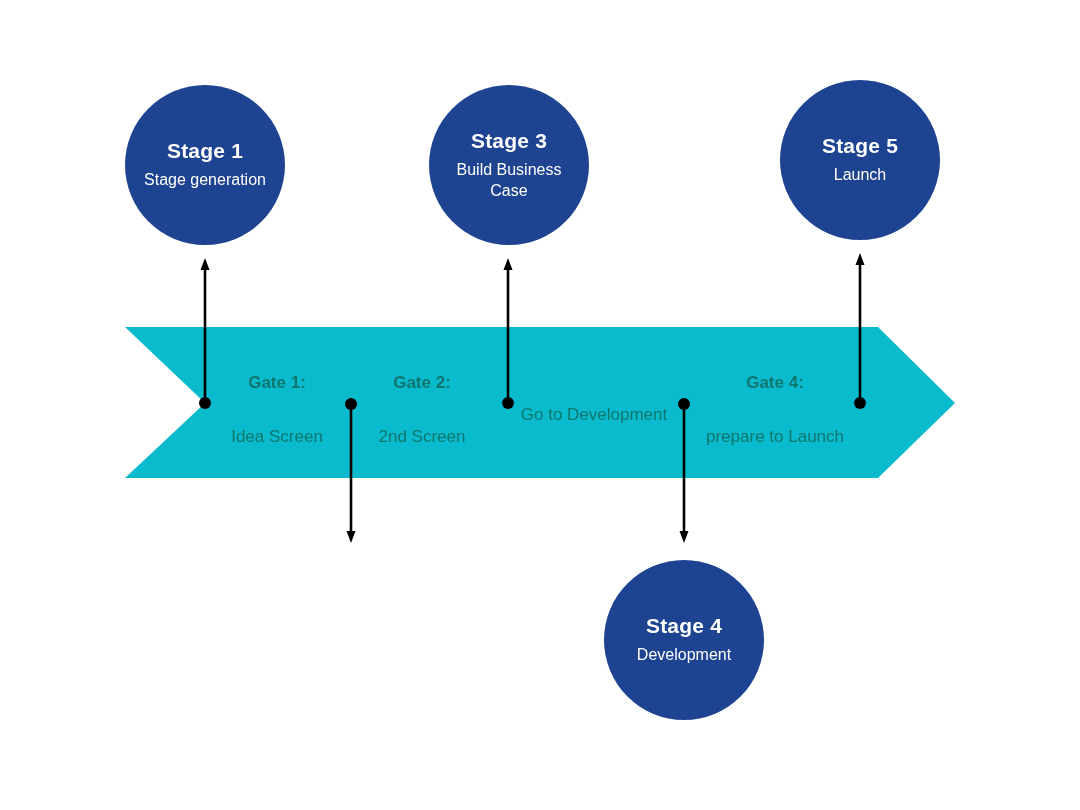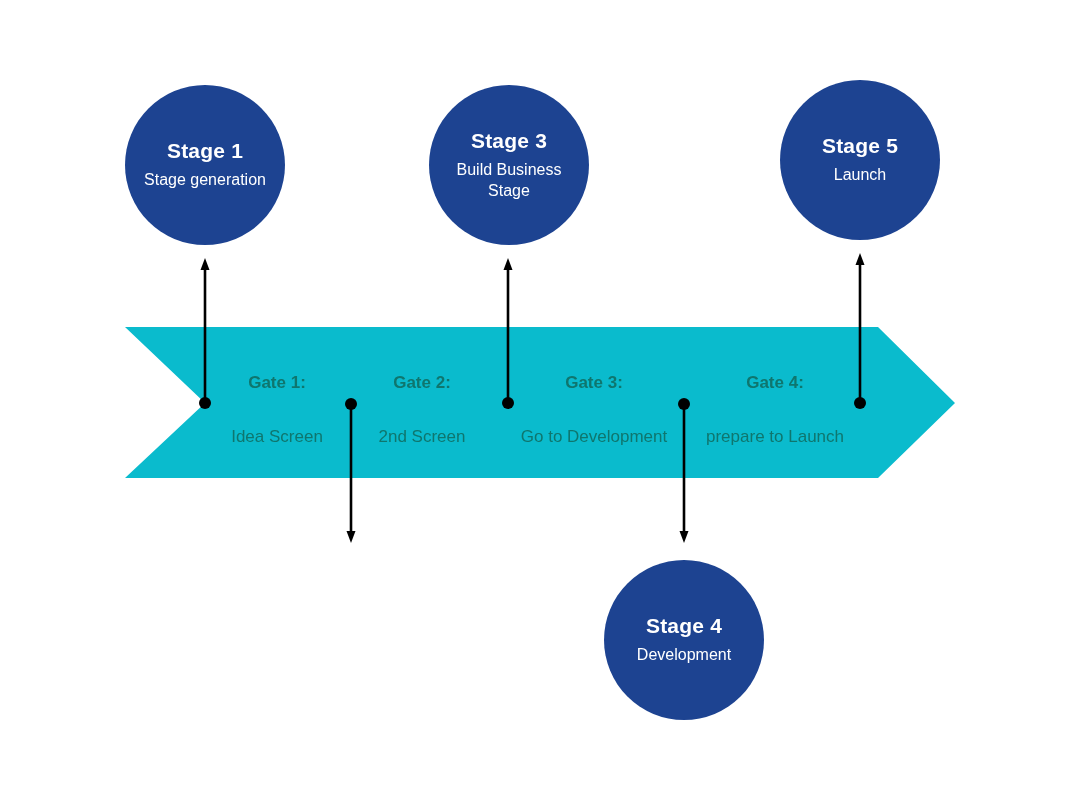--- a/index.html
+++ b/index.html
@@ -130,21 +130,21 @@
     </g>
   </svg>
 
   <div class="stage-node" id="stage-1">
     <span class="stage-title">Stage 1</span>
     <span class="stage-sub">Stage generation</span>
   </div>
 
   <div class="stage-node tight" id="stage-3">
     <span class="stage-title">Stage 3</span>
-    <span class="stage-sub">Build Business Stage</span>
+    <span class="stage-sub">Build Business Case</span>
   </div>
 
   <div class="stage-node" id="stage-5">
     <span class="stage-title">Stage 5</span>
     <span class="stage-sub">Launch</span>
   </div>
 
 
   <div class="stage-node tight" id="stage-4">
     <span class="stage-title">Stage 4</span>
@@ -155,21 +155,20 @@
     <span class="gate-title">Gate 1:</span>
     <span class="gate-sub">Idea Screen</span>
   </div>
 
   <div class="gate-label" id="gate-2">
     <span class="gate-title">Gate 2:</span>
     <span class="gate-sub">2nd Screen</span>
   </div>
 
   <div class="gate-label" id="gate-3">
-    <span class="gate-title">Gate 3:</span>
     <span class="gate-sub">Go to Development</span>
   </div>
 
   <div class="gate-label" id="gate-4">
     <span class="gate-title">Gate 4:</span>
     <span class="gate-sub">prepare to Launch</span>
   </div>
 
 </div>
 

